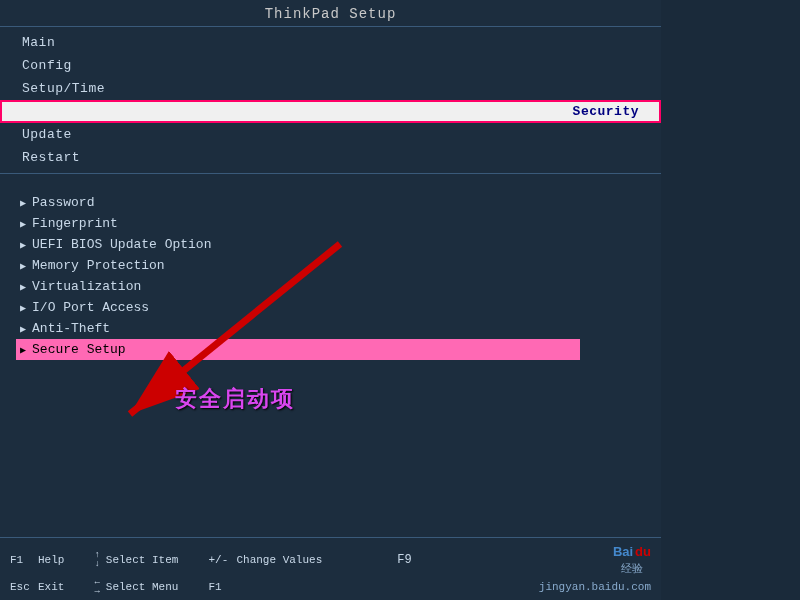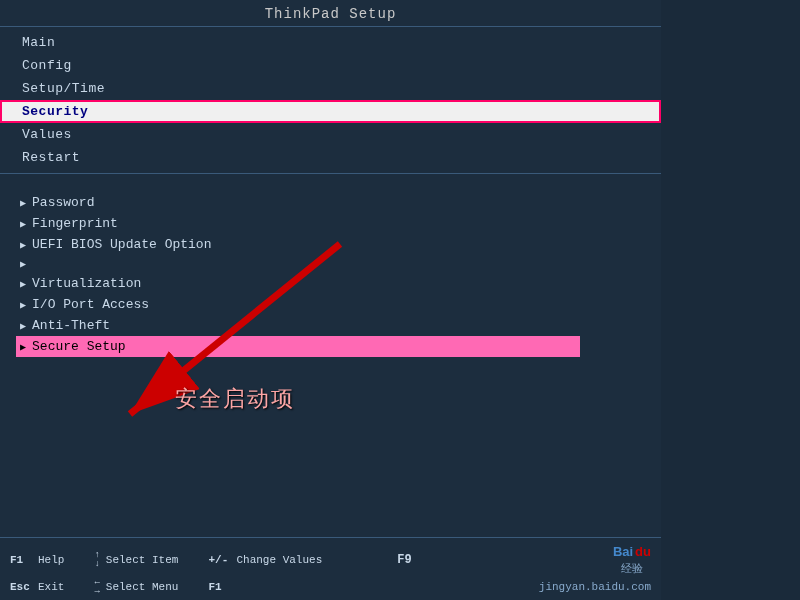--- a/index.html
+++ b/index.html
@@ -50,20 +50,21 @@
       cursor: pointer;
       letter-spacing: 0.5px;
     }
 
     .nav-item.active {
       background: #f0f0f0;
       color: #000080;
       border: 2px solid #ff0066;
       font-weight: bold;
       padding: 2px 20px;
+      text-align: right;
     }
 
     
     .main-content {
       display: flex;
       flex: 1;
       padding: 10px 0 0 0;
     }
 
     
@@ -111,23 +112,23 @@
       color: #c8d8e8;
       font-size: 13px;
       letter-spacing: 0.5px;
     }
 
     
     .annotation-text {
       position: absolute;
       top: 200px;
       left: 175px;
-      color: #fca5a5;
+      color: #d946ef;
       font-size: 22px;
-      font-weight: normal;
+      font-weight: bold;
       font-family: Arial, sans-serif;
       letter-spacing: 2px;
       text-shadow: 1px 1px 2px #000;
     }
 
     
     .arrow-overlay {
       position: absolute;
       top: 0;
       left: 0;
@@ -155,21 +156,21 @@
     .status-item {
       display: flex;
       align-items: center;
       gap: 6px;
       color: #c8d8e8;
       font-size: 11px;
     }
 
     .status-key {
       color: #c8d8e8;
-      font-weight: bold;
+      font-weight: normal;
       font-size: 11px;
       min-width: 22px;
     }
 
     .status-arrows {
       display: flex;
       flex-direction: column;
       color: #c8d8e8;
       font-size: 9px;
       line-height: 1;
@@ -230,21 +231,21 @@
     <div class="nav-item">
       <span>Config</span>
     </div>
     <div class="nav-item">
       <span>Setup/Time</span>
     </div>
     <div class="nav-item active">
       <span>Security</span>
     </div>
     <div class="nav-item">
-      <span>Values</span>
+      <span>Update</span>
     </div>
     <div class="nav-item">
       <span>Restart</span>
     </div>
   </div>
 
   <div class="main-content">
 
     <div class="left-panel" style="position:relative;">
 
@@ -255,20 +256,21 @@
       <div class="menu-item">
         <span class="arrow">▶</span>
         <span>Fingerprint</span>
       </div>
       <div class="menu-item">
         <span class="arrow">▶</span>
         <span>UEFI BIOS Update Option</span>
       </div>
       <div class="menu-item">
         <span class="arrow">▶</span>
+        <span>Memory Protection</span>
       </div>
       <div class="menu-item">
         <span class="arrow">▶</span>
         <span>Virtualization</span>
       </div>
       <div class="menu-item">
         <span class="arrow">▶</span>
         <span>I/O Port Access</span>
       </div>
       <div class="menu-item">

